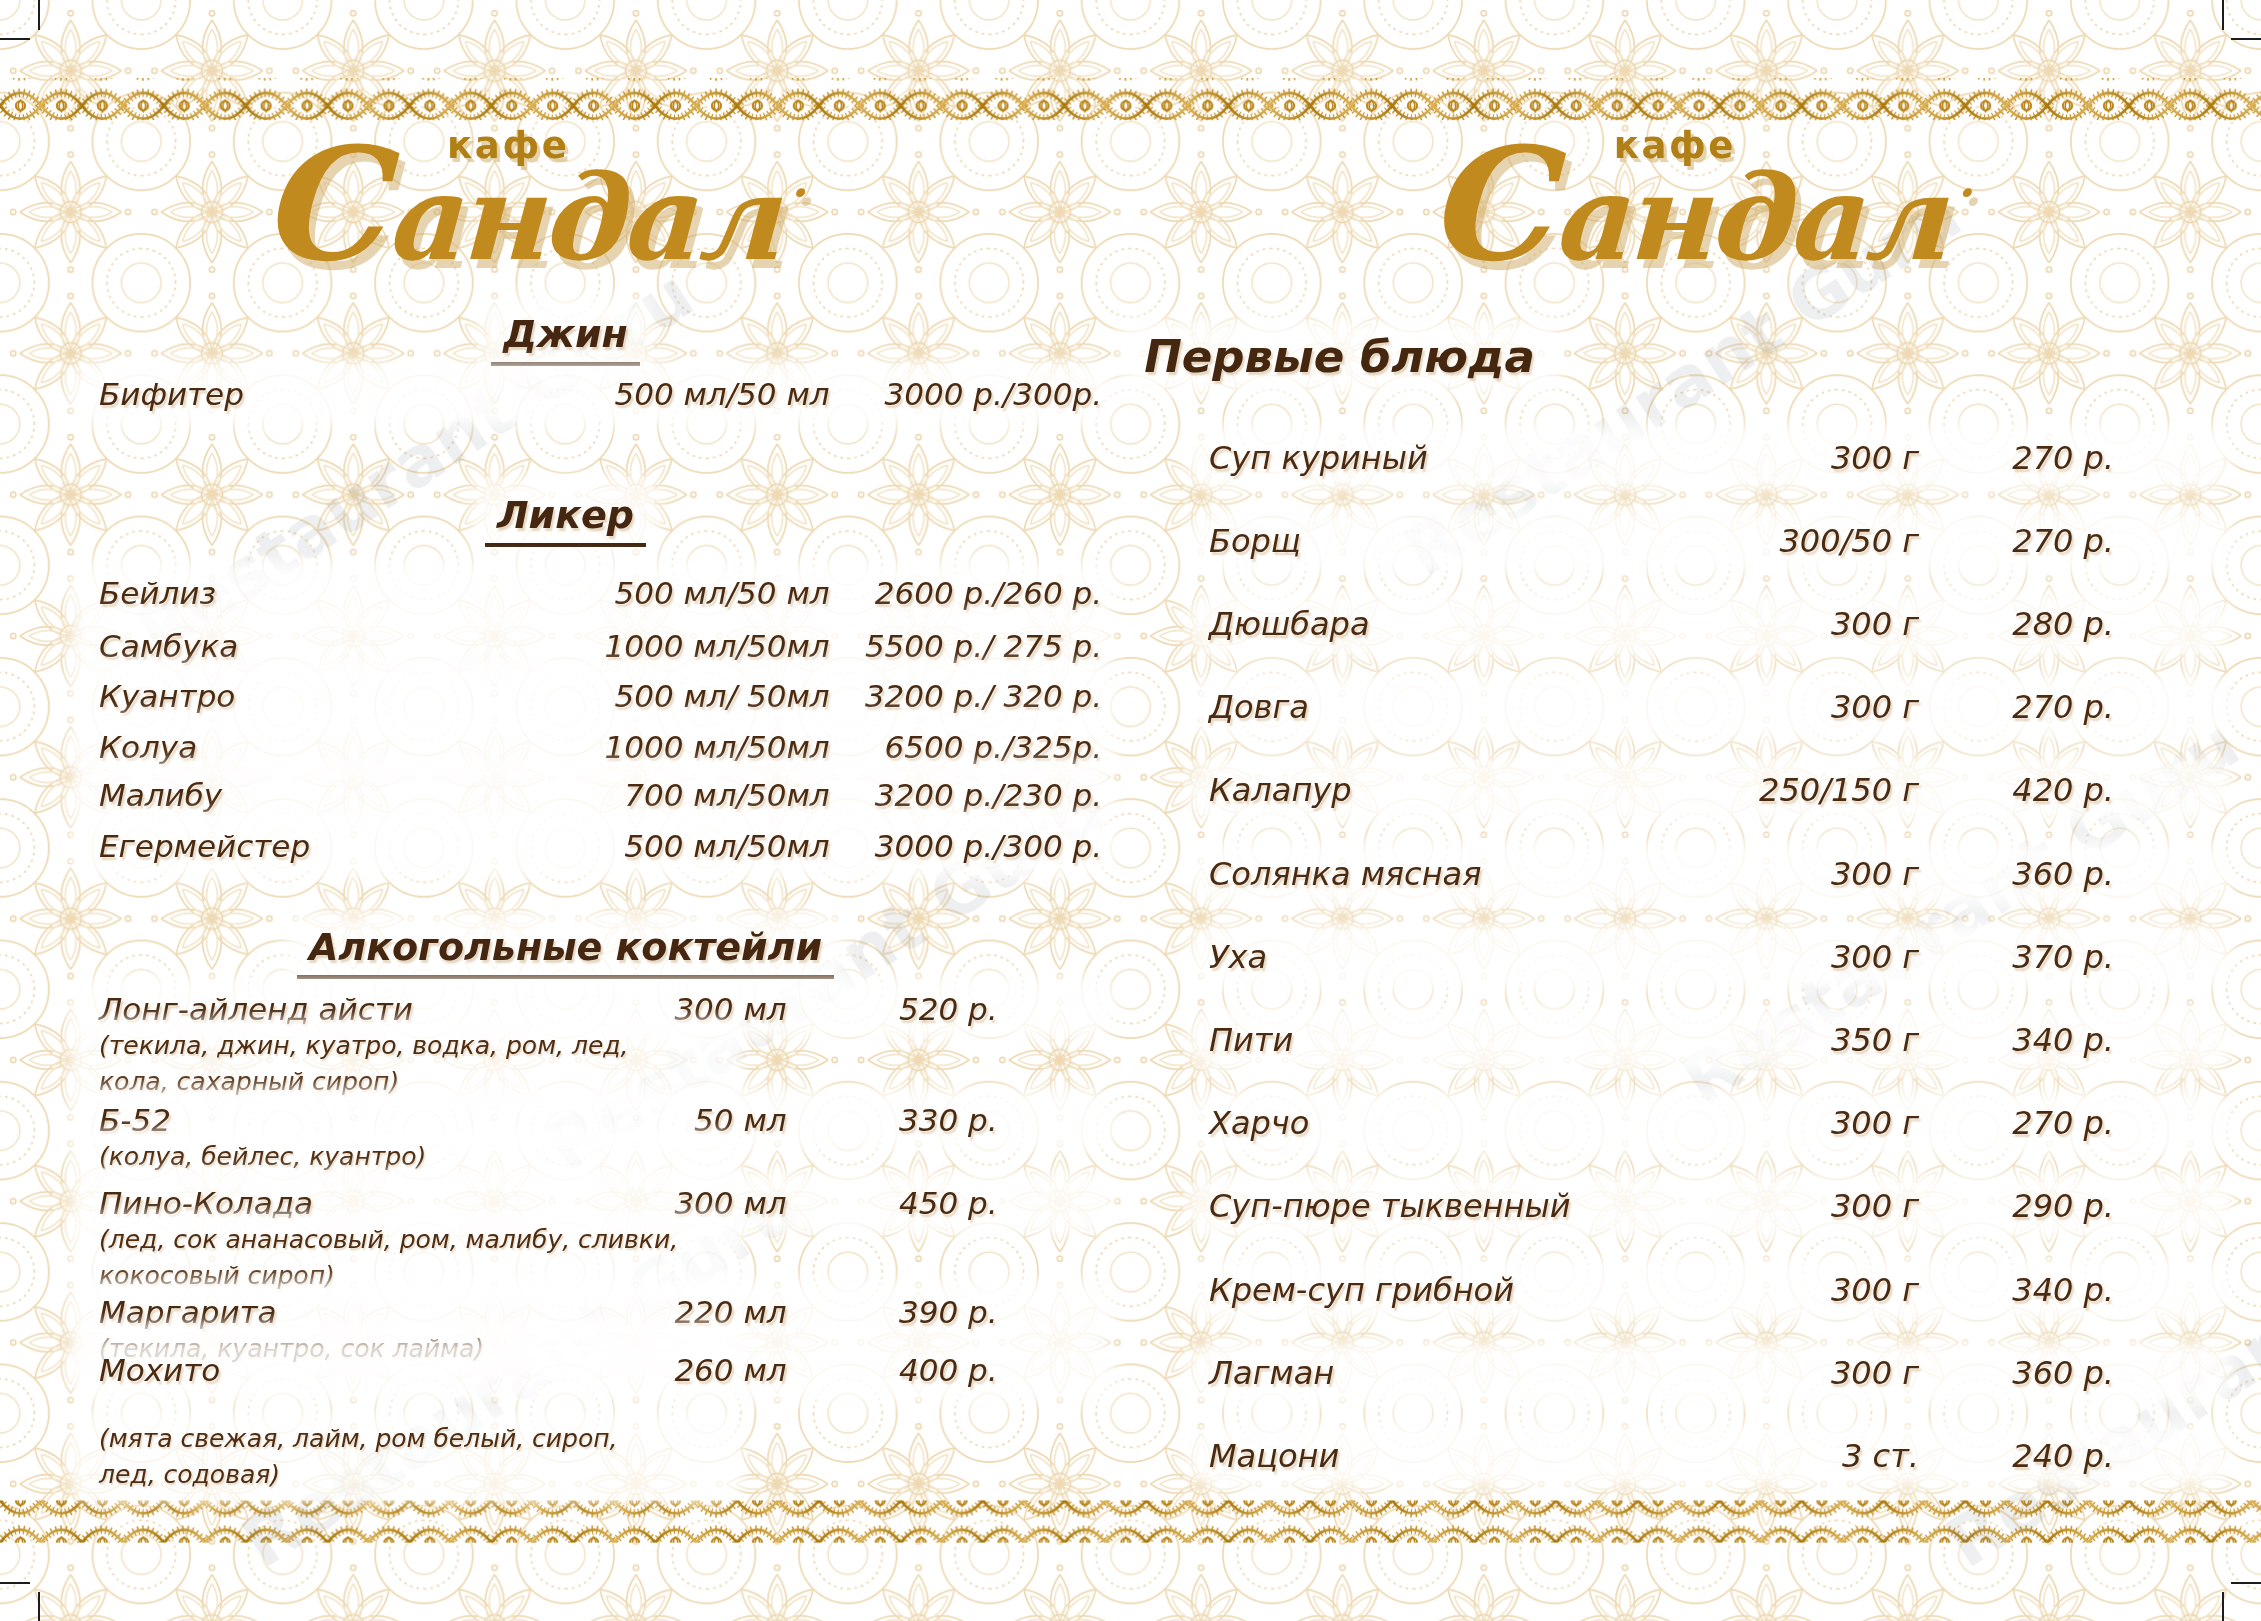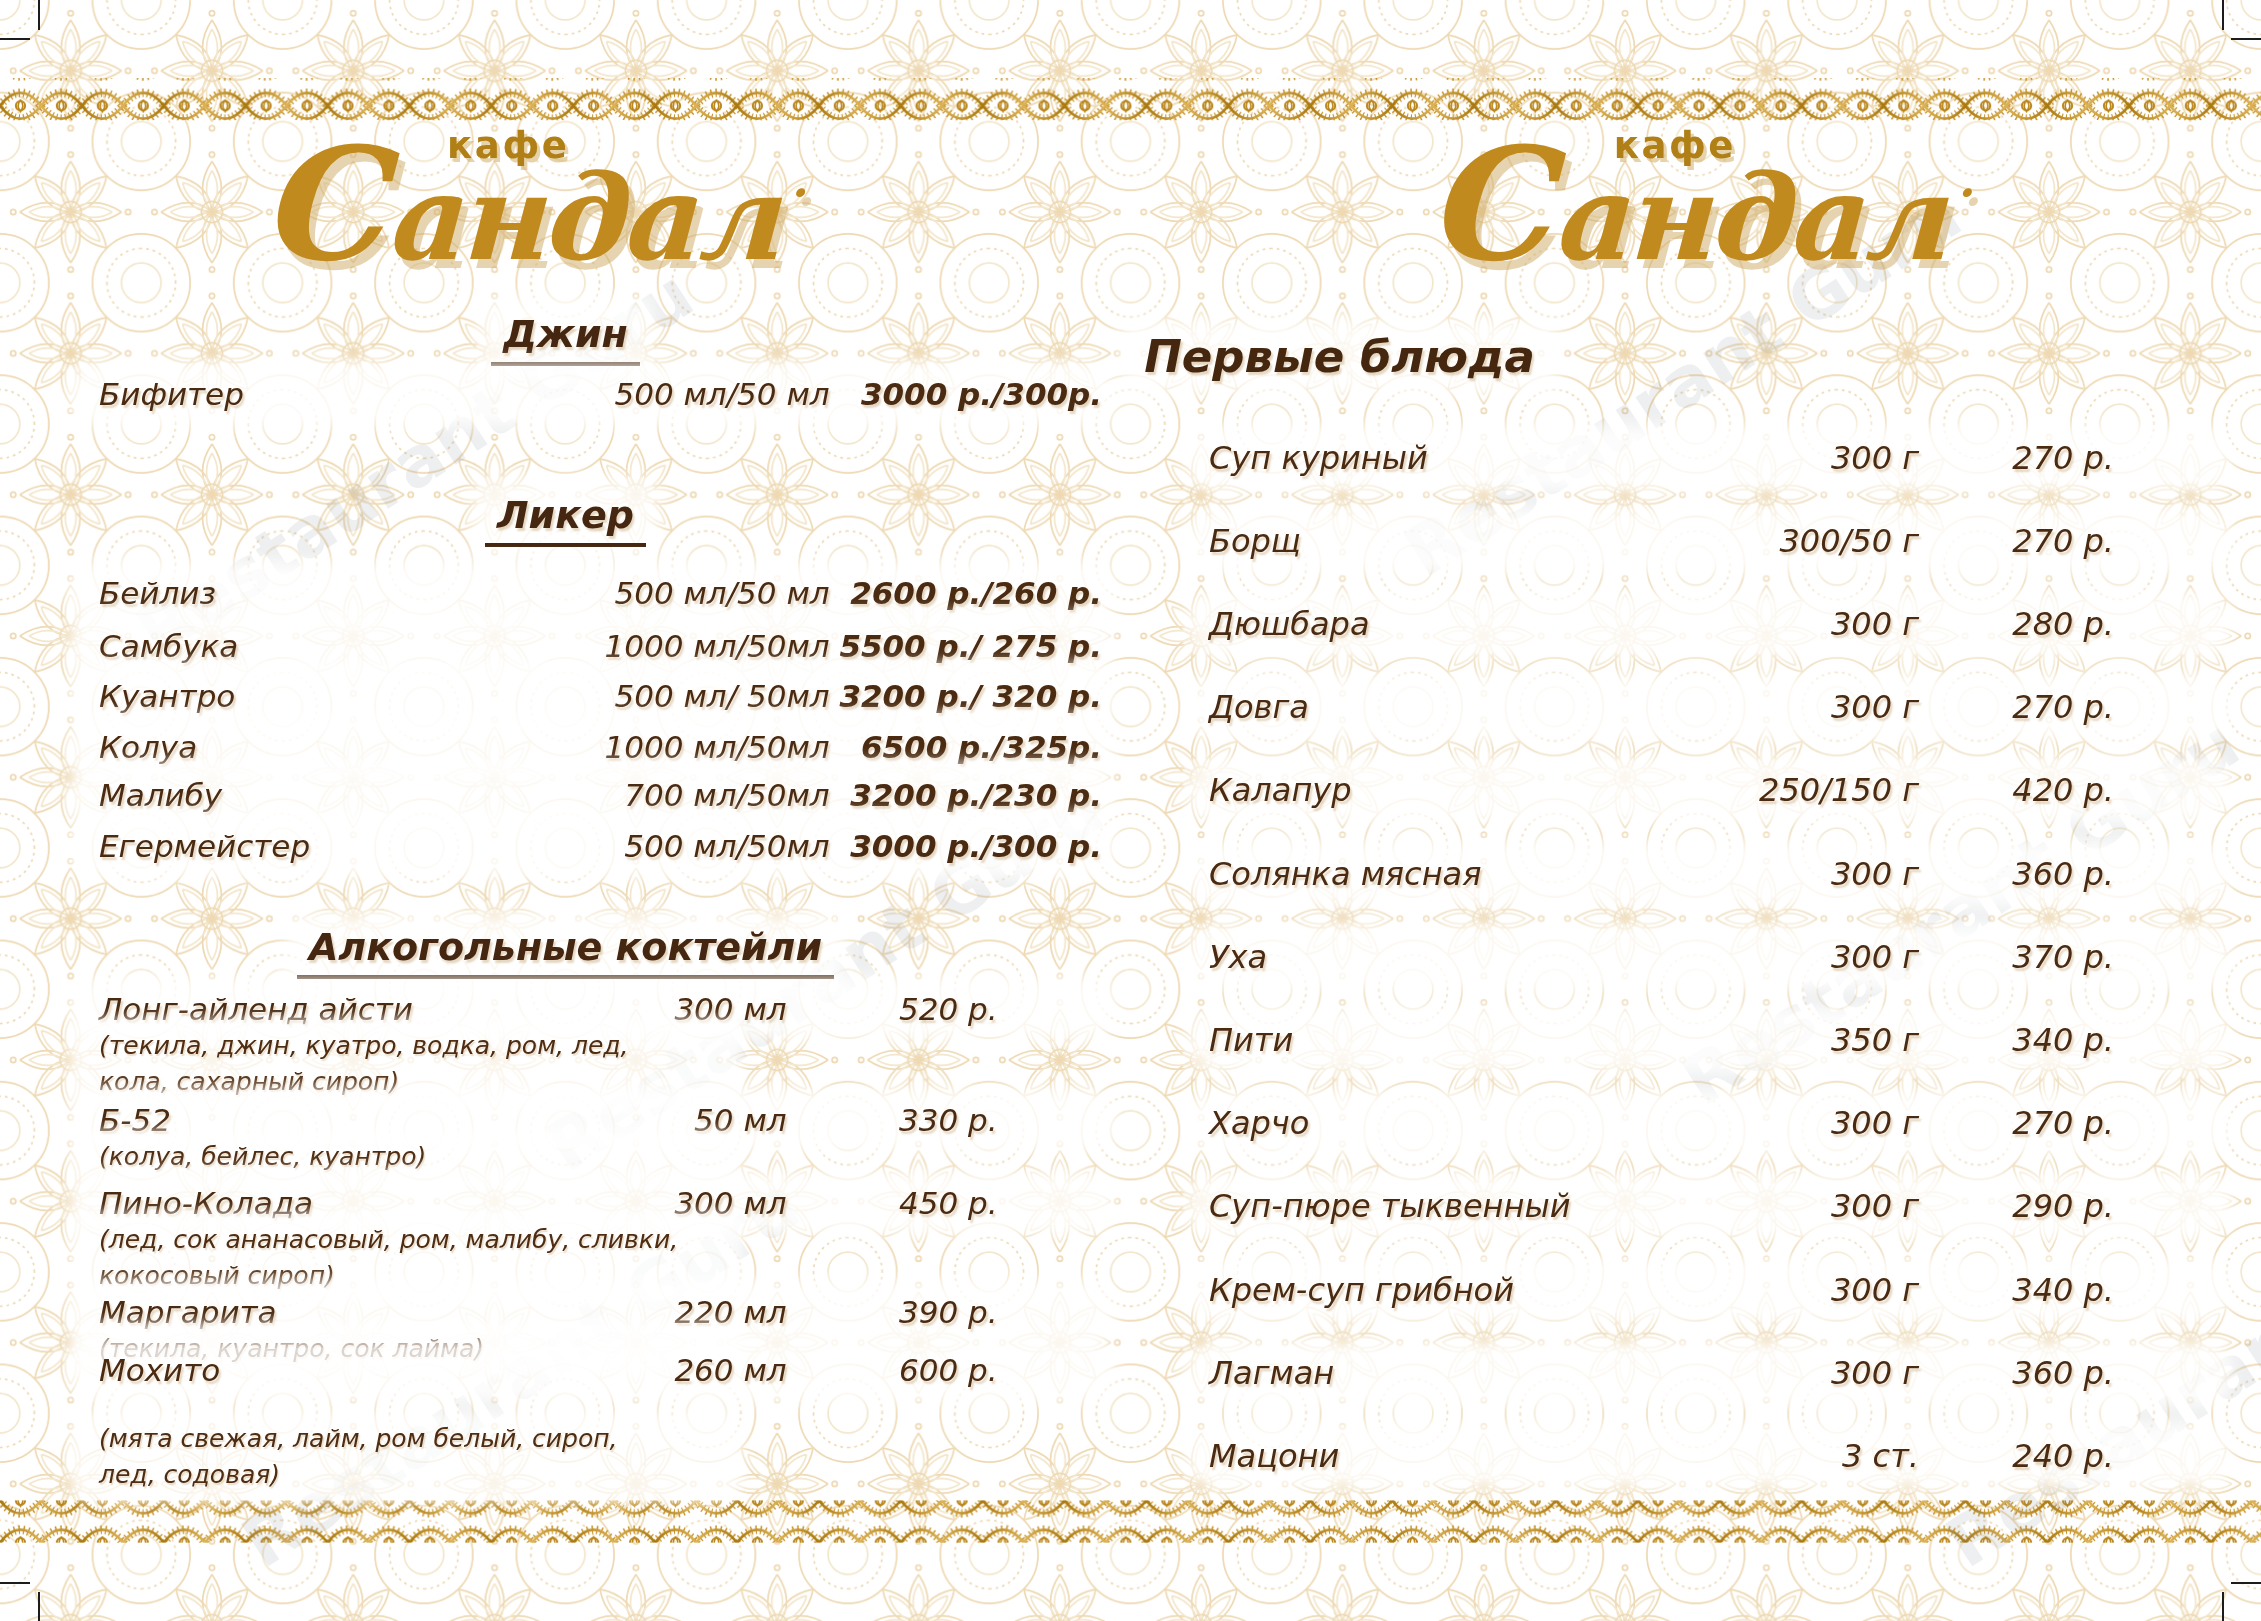--- a/index.html
+++ b/index.html
@@ -52,21 +52,21 @@
   
   .row{
     position:absolute;left:78px;right:26.4px;height:44px;line-height:44px;
     font-style:italic;font-size:31px;color:#4a2a11;
     background:rgba(255,255,255,.8);box-shadow:0 0 14.5px 10.6px rgba(255,255,255,.8);
     border-radius:17px;text-shadow:2px 2.6px 2px rgba(180,140,80,.35);
   }
   .iname{position:absolute;left:21px;white-space:nowrap;}
   .ivol,.iprice{position:absolute;white-space:nowrap;}
   .spirit .ivol{right:275px;}
-  .spirit .iprice{right:2.6px;font-weight:bold;}
+  .spirit .iprice{right:2.6px;}
   .cock .ivol{right:318px;}
   .cock .iprice{right:107px;}
   .ing{
     position:absolute;left:78px;width:634px;padding-left:21px;
     font-style:italic;font-size:25px;line-height:36px;color:#4f2d13;white-space:pre-line;
     background:rgba(255,255,255,.72);box-shadow:0 0 12px 9.2px rgba(255,255,255,.72);
     border-radius:13.2px;text-shadow:1.3px 2px 1.3px rgba(180,140,80,.3);
   }
   .page-right .row{left:66px;right:40px;height:46px;line-height:46px;font-size:32px;}
   .rrow .iname{left:12px;}
@@ -222,21 +222,21 @@
 кокосовый сироп)</div>
       <div class="row cock" style="top: 1290px; font-style: italic;">
         <span class="iname">Маргарита</span>
         <span class="ivol">220 мл</span>
         <span class="iprice">390 р.</span>
       </div>
       <div class="ing" style="top: 1331px;">(текила, куантро, сок лайма)</div>
       <div class="row cock" style="top: 1348px;">
         <span class="iname">Мохито</span>
         <span class="ivol">260 мл</span>
-        <span class="iprice">600 р.</span>
+        <span class="iprice">400 р.</span>
       </div>
       <div class="ing" style="top: 1421px;">(мята свежая, лайм, ром белый, сироп,
 лед, содовая)</div>
     </div>
 </div>
 
 <div class="page page-right">
   <div class="logo">
     <span class="logo-kafe">кафе</span>
     <div class="logo-name"><span>Сандал</span><span class="logo-dot">·</span></div>

